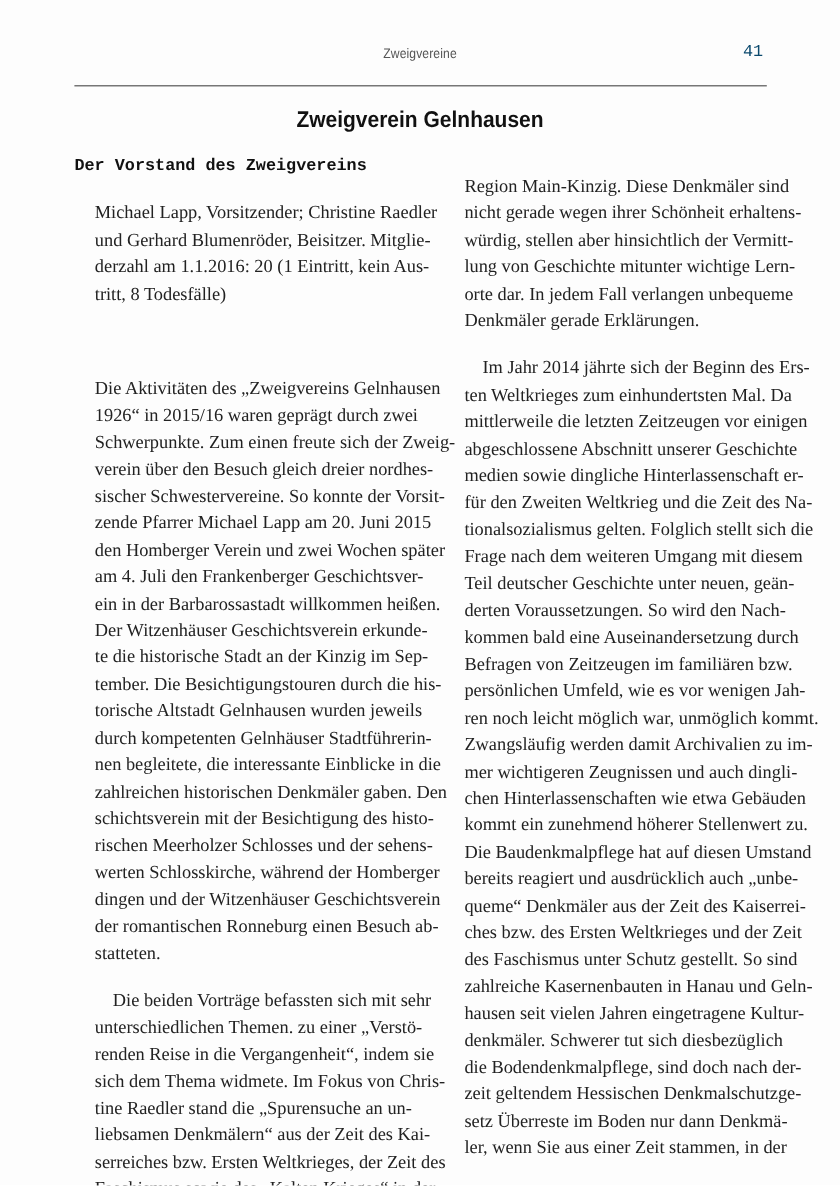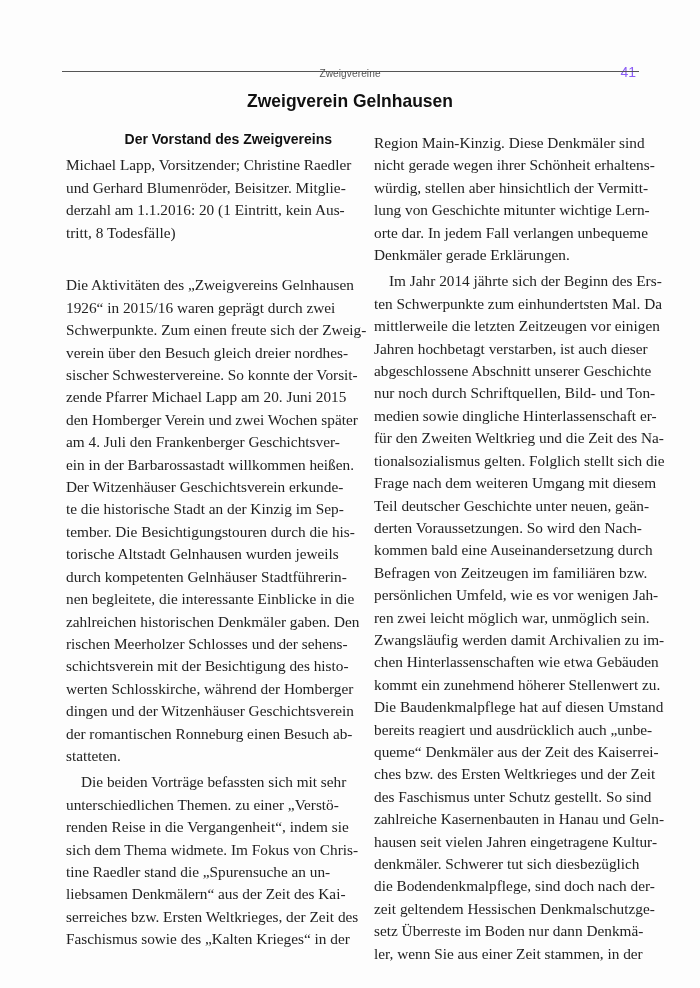--- a/index.html
+++ b/index.html
@@ -1,47 +1,47 @@
 <!DOCTYPE html>
 <html><head>
 <meta charset="utf-8">
 <style>
   html, body { margin: 0; padding: 0; background: #ffffff; }
   body { width: 700px; height: 988px; position: relative; overflow: hidden; color: #222; }
   .page { position: absolute; left: 0; top: 0; width: 700px; height: 988px; background: #fdfdfd; }
   .running-head {
-    position: absolute; left: 62px; width: 576px; top: 64px; height: 20px;
+    position: absolute; left: 62px; width: 576px; top: 36px; height: 20px;
     font-family: "Liberation Sans", sans-serif;
   }
   .running-head .title {
     position: absolute; left: 0; width: 576px; text-align: center;
     font-size: 11.5px; color: #555; top: 3px; letter-spacing: 0.1px;
     transform: scaleX(0.88);
   }
   .running-head .pageno {
-    position: absolute; right: 2px; top: 0; font-size: 14px; color: #8b5cf6;
+    position: absolute; right: 2px; top: 0; font-size: 14px; color: #0c4a6e; font-family: Liberation Mono, monospace;
   }
   .rule { position: absolute; left: 62px; width: 577px; top: 71px; height: 0; border-top: 1.5px solid #555; }
   .chapter-title {
     position: absolute; left: 62px; width: 576px; top: 90px; text-align: center;
     font-family: "Liberation Sans", sans-serif; font-weight: bold; font-size: 19px; color: #111;
     transform: scaleX(0.92);
   }
   .col {
     position: absolute; top: 128px; width: 270px;
     font-family: "Liberation Serif", serif; font-size: 15.3px; line-height: 22.4px;
     color: #222; text-align: justify; hyphens: manual;
   }
   .col.left { left: 62px; }
   .col.right { left: 370px; }
   .col h3 {
-    margin: 0; font-family: Liberation Sans, sans-serif; font-weight: bold;
-    font-size: 14px; line-height: 22.4px; color: #111; text-align: right;
+    margin: 0; font-family: Liberation Mono, monospace; font-weight: bold;
+    font-size: 14px; line-height: 22.4px; color: #111; text-align: left;
   }
-  .col p { margin: 4px; }
+  .col p { margin: 17px; }
   .col .gap { height: 22.4px; }
   .line { display: block; text-align: justify; text-align-last: justify; white-space: nowrap; }
   .line.last { text-align-last: left; }
   .line.ind { padding-left: 15px; }
 </style>
 </head>
 <body>
 
 <div class="page">
 
@@ -72,22 +72,22 @@
       <span class="line">den Homberger Verein und zwei Wochen später</span>
       <span class="line">am 4. Juli den Frankenberger Geschichtsver-</span>
       <span class="line">ein in der Barbarossastadt willkommen heißen.</span>
       <span class="line">Der Witzenhäuser Geschichtsverein erkunde-</span>
       <span class="line">te die historische Stadt an der Kinzig im Sep-</span>
       <span class="line">tember. Die Besichtigungstouren durch die his-</span>
       <span class="line">torische Altstadt Gelnhausen wurden jeweils</span>
       <span class="line">durch kompetenten Gelnhäuser Stadtführerin-</span>
       <span class="line">nen begleitete, die interessante Einblicke in die</span>
       <span class="line">zahlreichen historischen Denkmäler gaben. Den</span>
+      <span class="line">schichtsverein mit der Besichtigung des histo-</span>
       <span class="line">rischen Meerholzer Schlosses und der sehens-</span>
-      <span class="line">schichtsverein mit der Besichtigung des histo-</span>
       <span class="line">werten Schlosskirche, während der Homberger</span>
       <span class="line">dingen und der Witzenhäuser Geschichtsverein</span>
       <span class="line">der romantischen Ronneburg einen Besuch ab-</span>
       <span class="line last">statteten.</span>
     </p>
     <p>
       <span class="line ind">Die beiden Vorträge befassten sich mit sehr</span>
       <span class="line">unterschiedlichen Themen. zu einer „Verstö-</span>
       <span class="line">renden Reise in die Vergangenheit“, indem sie</span>
       <span class="line">sich dem Thema widmete. Im Fokus von Chris-</span>
@@ -102,36 +102,35 @@
     <p>
       <span class="line">Region Main-Kinzig. Diese Denkmäler sind</span>
       <span class="line">nicht gerade wegen ihrer Schönheit erhaltens-</span>
       <span class="line">würdig, stellen aber hinsichtlich der Vermitt-</span>
       <span class="line">lung von Geschichte mitunter wichtige Lern-</span>
       <span class="line">orte dar. In jedem Fall verlangen unbequeme</span>
       <span class="line last">Denkmäler gerade Erklärungen.</span>
     </p>
     <p>
       <span class="line ind">Im Jahr 2014 jährte sich der Beginn des Ers-</span>
-      <span class="line">ten Schwerpunkte zum einhundertsten Mal. Da</span>
+      <span class="line">ten Weltkrieges zum einhundertsten Mal. Da</span>
       <span class="line">mittlerweile die letzten Zeitzeugen vor einigen</span>
-      <span class="line">Jahren hochbetagt verstarben, ist auch dieser</span>
       <span class="line">abgeschlossene Abschnitt unserer Geschichte</span>
-      <span class="line">nur noch durch Schriftquellen, Bild- und Ton-</span>
       <span class="line">medien sowie dingliche Hinterlassenschaft er-</span>
       <span class="line">für den Zweiten Weltkrieg und die Zeit des Na-</span>
       <span class="line">tionalsozialismus gelten. Folglich stellt sich die</span>
       <span class="line">Frage nach dem weiteren Umgang mit diesem</span>
       <span class="line">Teil deutscher Geschichte unter neuen, geän-</span>
       <span class="line">derten Voraussetzungen. So wird den Nach-</span>
       <span class="line">kommen bald eine Auseinandersetzung durch</span>
       <span class="line">Befragen von Zeitzeugen im familiären bzw.</span>
       <span class="line">persönlichen Umfeld, wie es vor wenigen Jah-</span>
-      <span class="line">ren zwei leicht möglich war, unmöglich sein.</span>
+      <span class="line">ren noch leicht möglich war, unmöglich kommt.</span>
       <span class="line">Zwangsläufig werden damit Archivalien zu im-</span>
+      <span class="line">mer wichtigeren Zeugnissen und auch dingli-</span>
       <span class="line">chen Hinterlassenschaften wie etwa Gebäuden</span>
       <span class="line">kommt ein zunehmend höherer Stellenwert zu.</span>
       <span class="line">Die Baudenkmalpflege hat auf diesen Umstand</span>
       <span class="line">bereits reagiert und ausdrücklich auch „unbe-</span>
       <span class="line">queme“ Denkmäler aus der Zeit des Kaiserrei-</span>
       <span class="line">ches bzw. des Ersten Weltkrieges und der Zeit</span>
       <span class="line">des Faschismus unter Schutz gestellt. So sind</span>
       <span class="line">zahlreiche Kasernenbauten in Hanau und Geln-</span>
       <span class="line">hausen seit vielen Jahren eingetragene Kultur-</span>
       <span class="line">denkmäler. Schwerer tut sich diesbezüglich</span>

